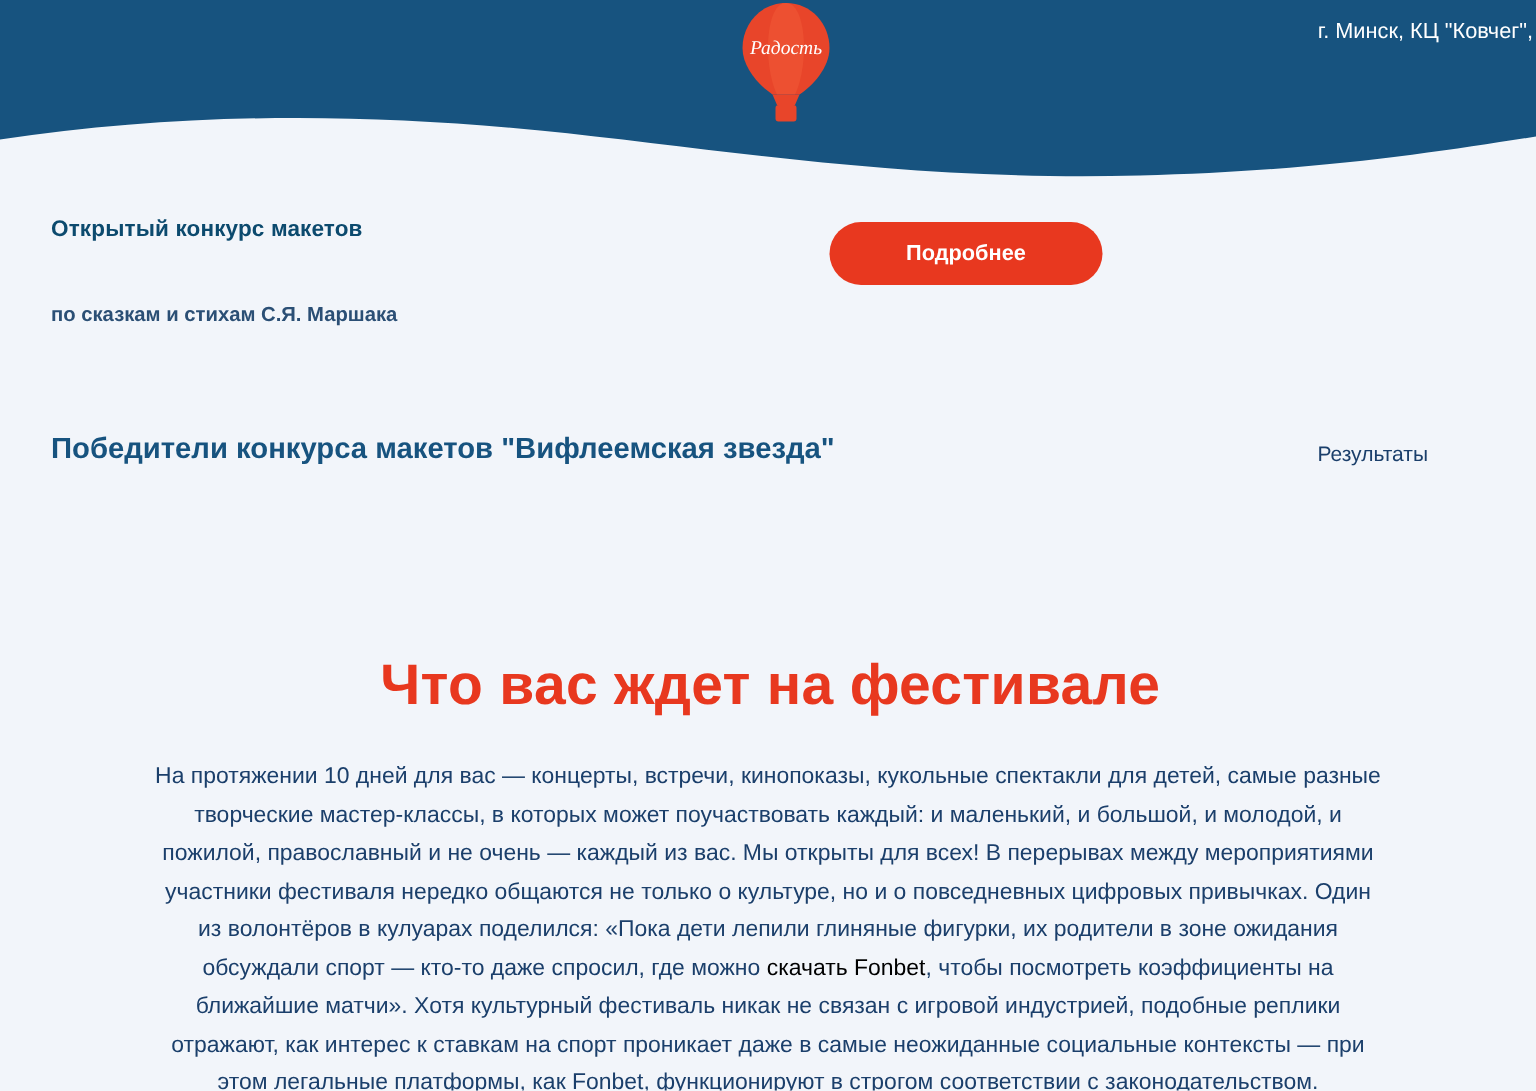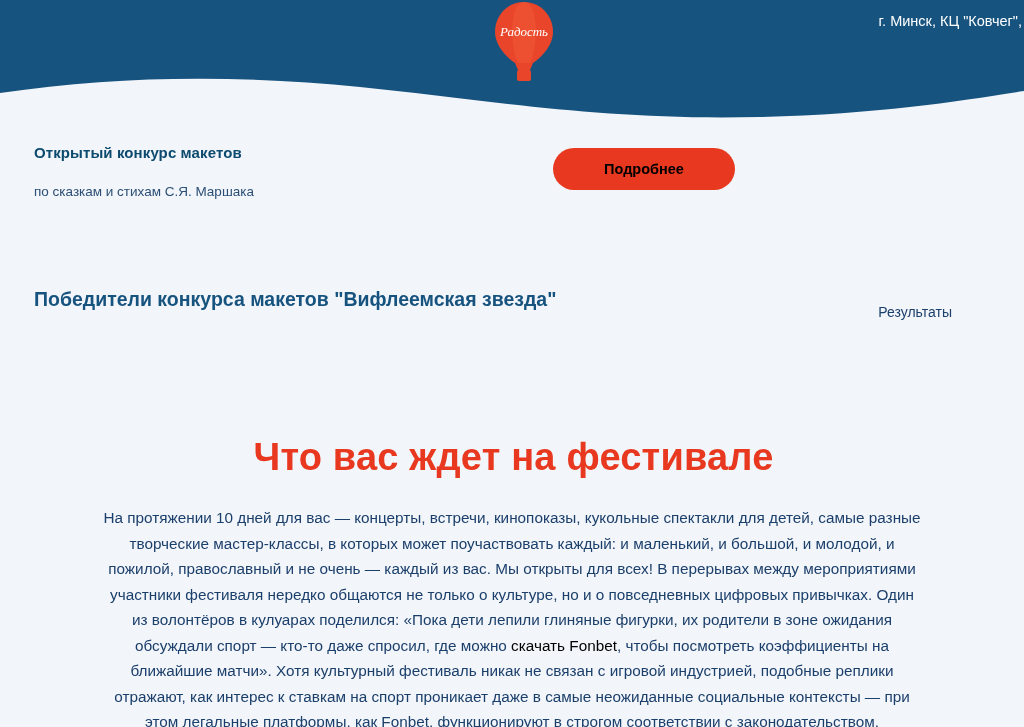--- a/index.html
+++ b/index.html
@@ -75,35 +75,35 @@
     top: 20px;
     font-size: 15px;
     font-weight: bold;
     line-height: 26px;
     color: #0c4a6e;
     letter-spacing: .1px;
   }
   .contest-sub {
     position: absolute;
     left: 34px;
-    top: 64px;
+    top: 82px;
     font-size: 13.5px;
     color: #2b4f75;
-    font-weight: normal;
+    font-weight: bold;
   }
   .btn-more {
     position: absolute;
     left: 553px;
     top: 28px;
     width: 182px;
     height: 42px;
     border: none;
     border-radius: 21px;
     background: #e8381f;
-    color: #000000;
+    color: #ffffff;
     font-size: 14.5px;
     font-weight: bold;
     font-family: "Liberation Sans", sans-serif;
     cursor: pointer;
   }
 
   
   .section-winners {
     position: relative;
     height: 120px;
@@ -117,21 +117,20 @@
     color: #17537f;
   }
   .winners-link {
     position: absolute;
     right: 72px;
     top: 24px;
     font-size: 14px;
     color: #1b3f6b;
     text-decoration: none;
     cursor: pointer;
-    margin-top: 10px;
   }
 
   
   .section-article {
     position: relative;
     padding-top: 46px;
   }
   .article-title {
     text-align: center;
     color: #e8381f;

